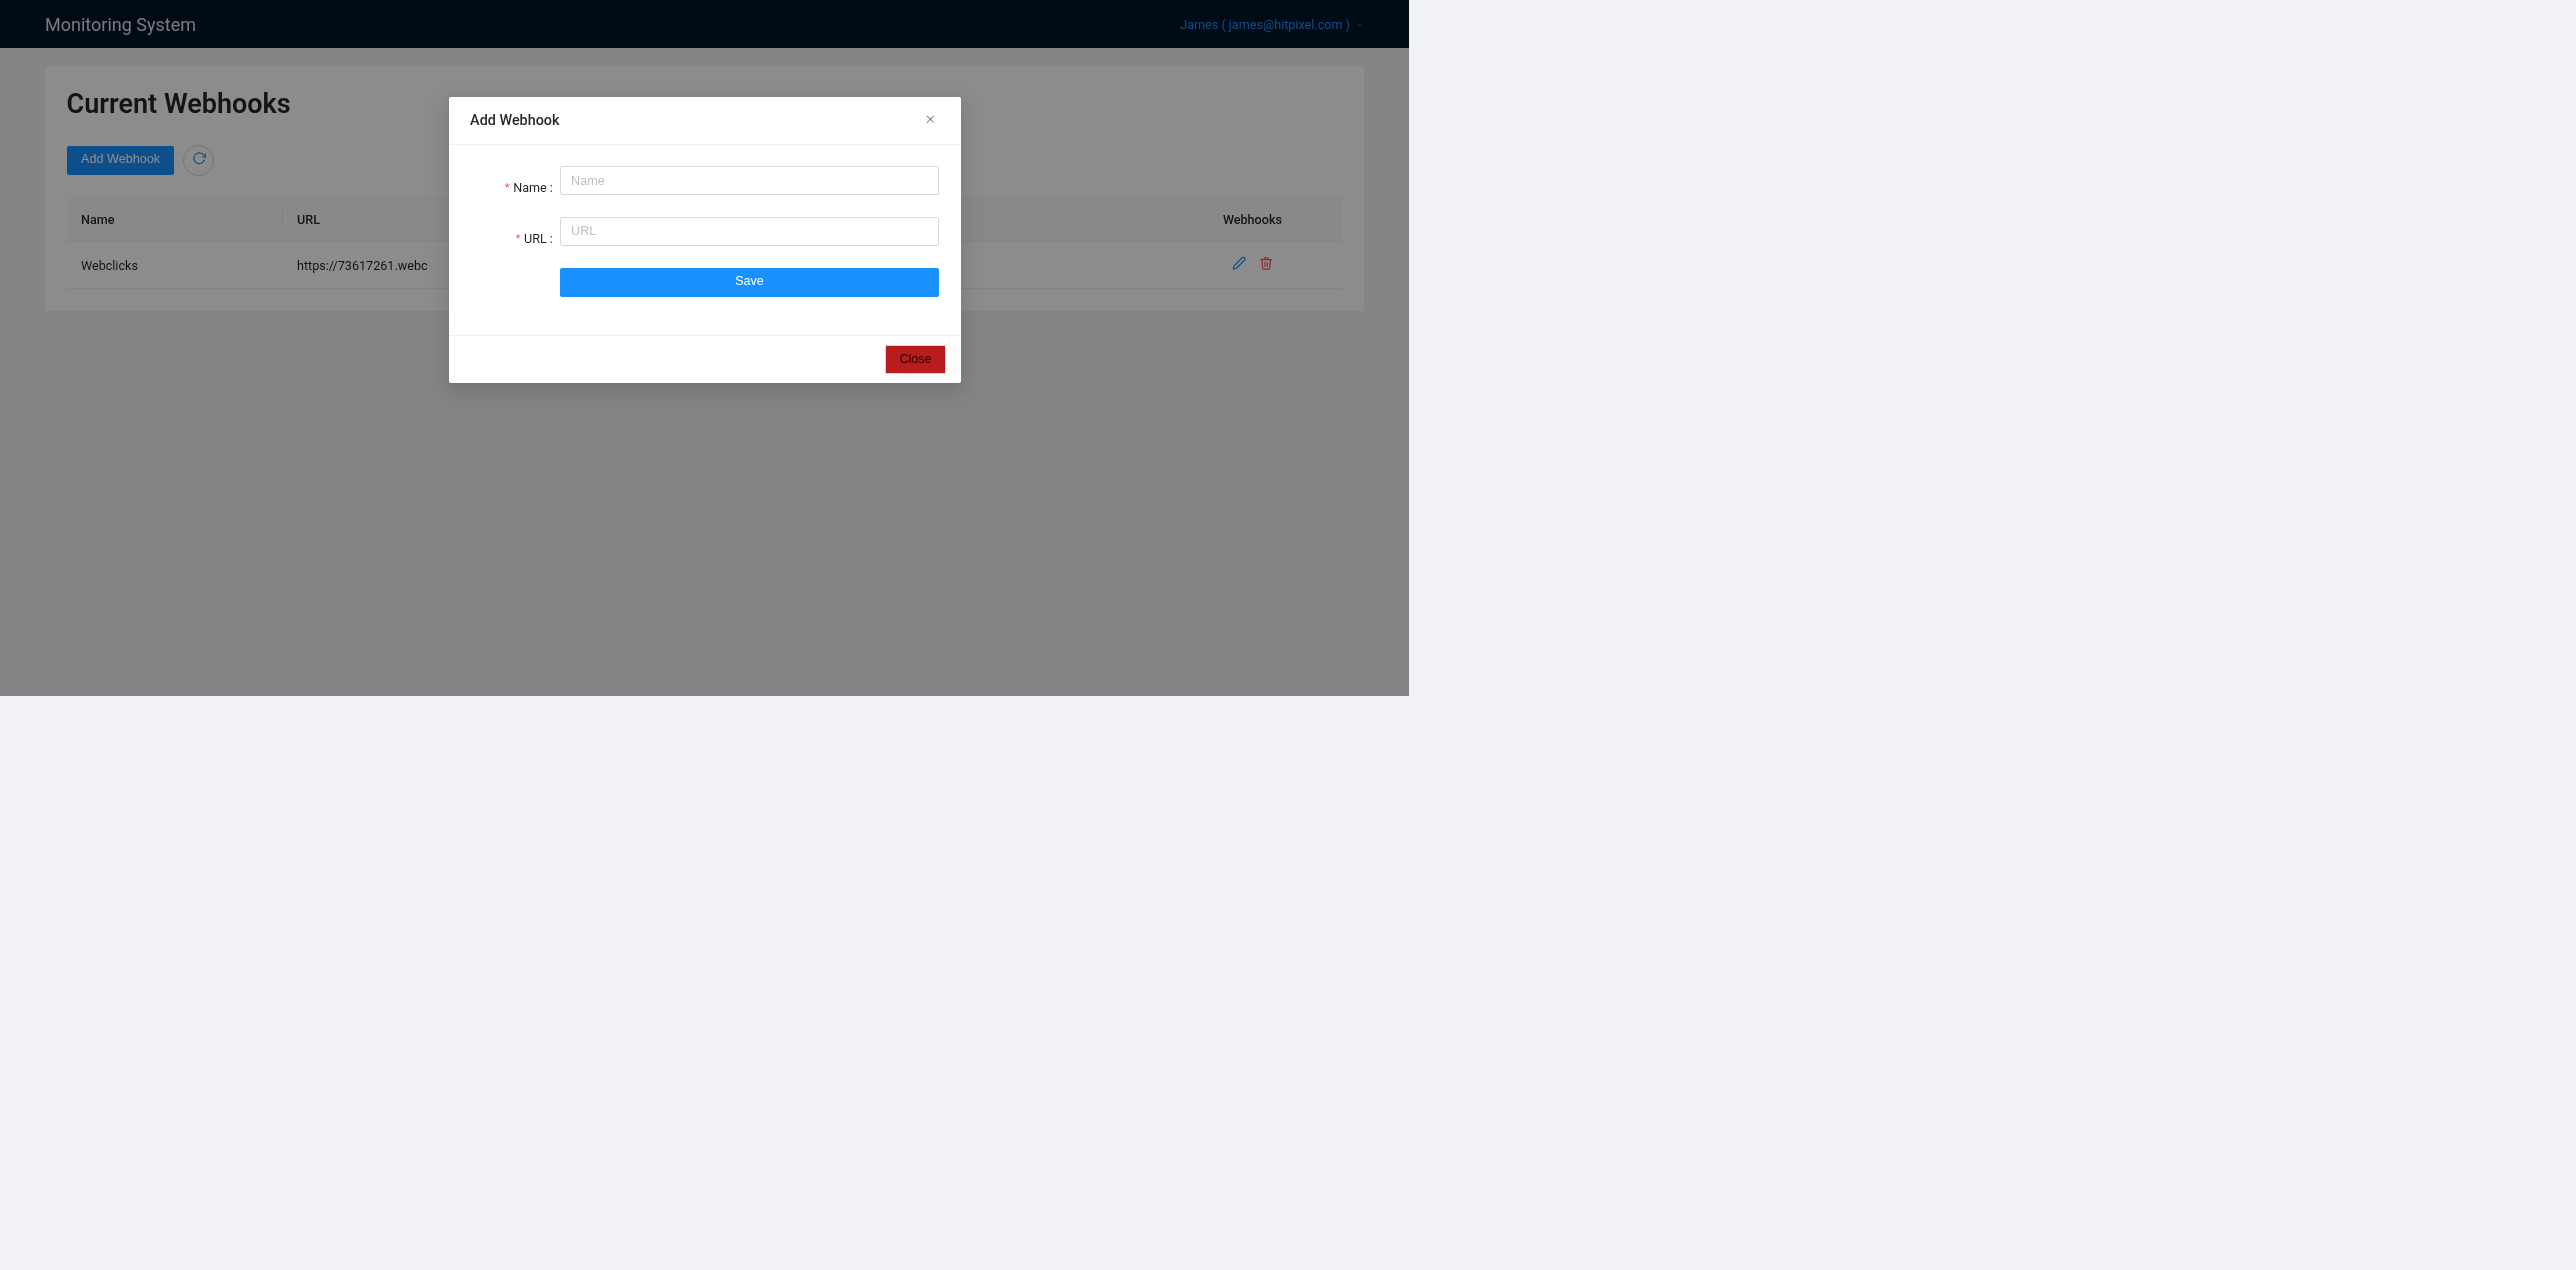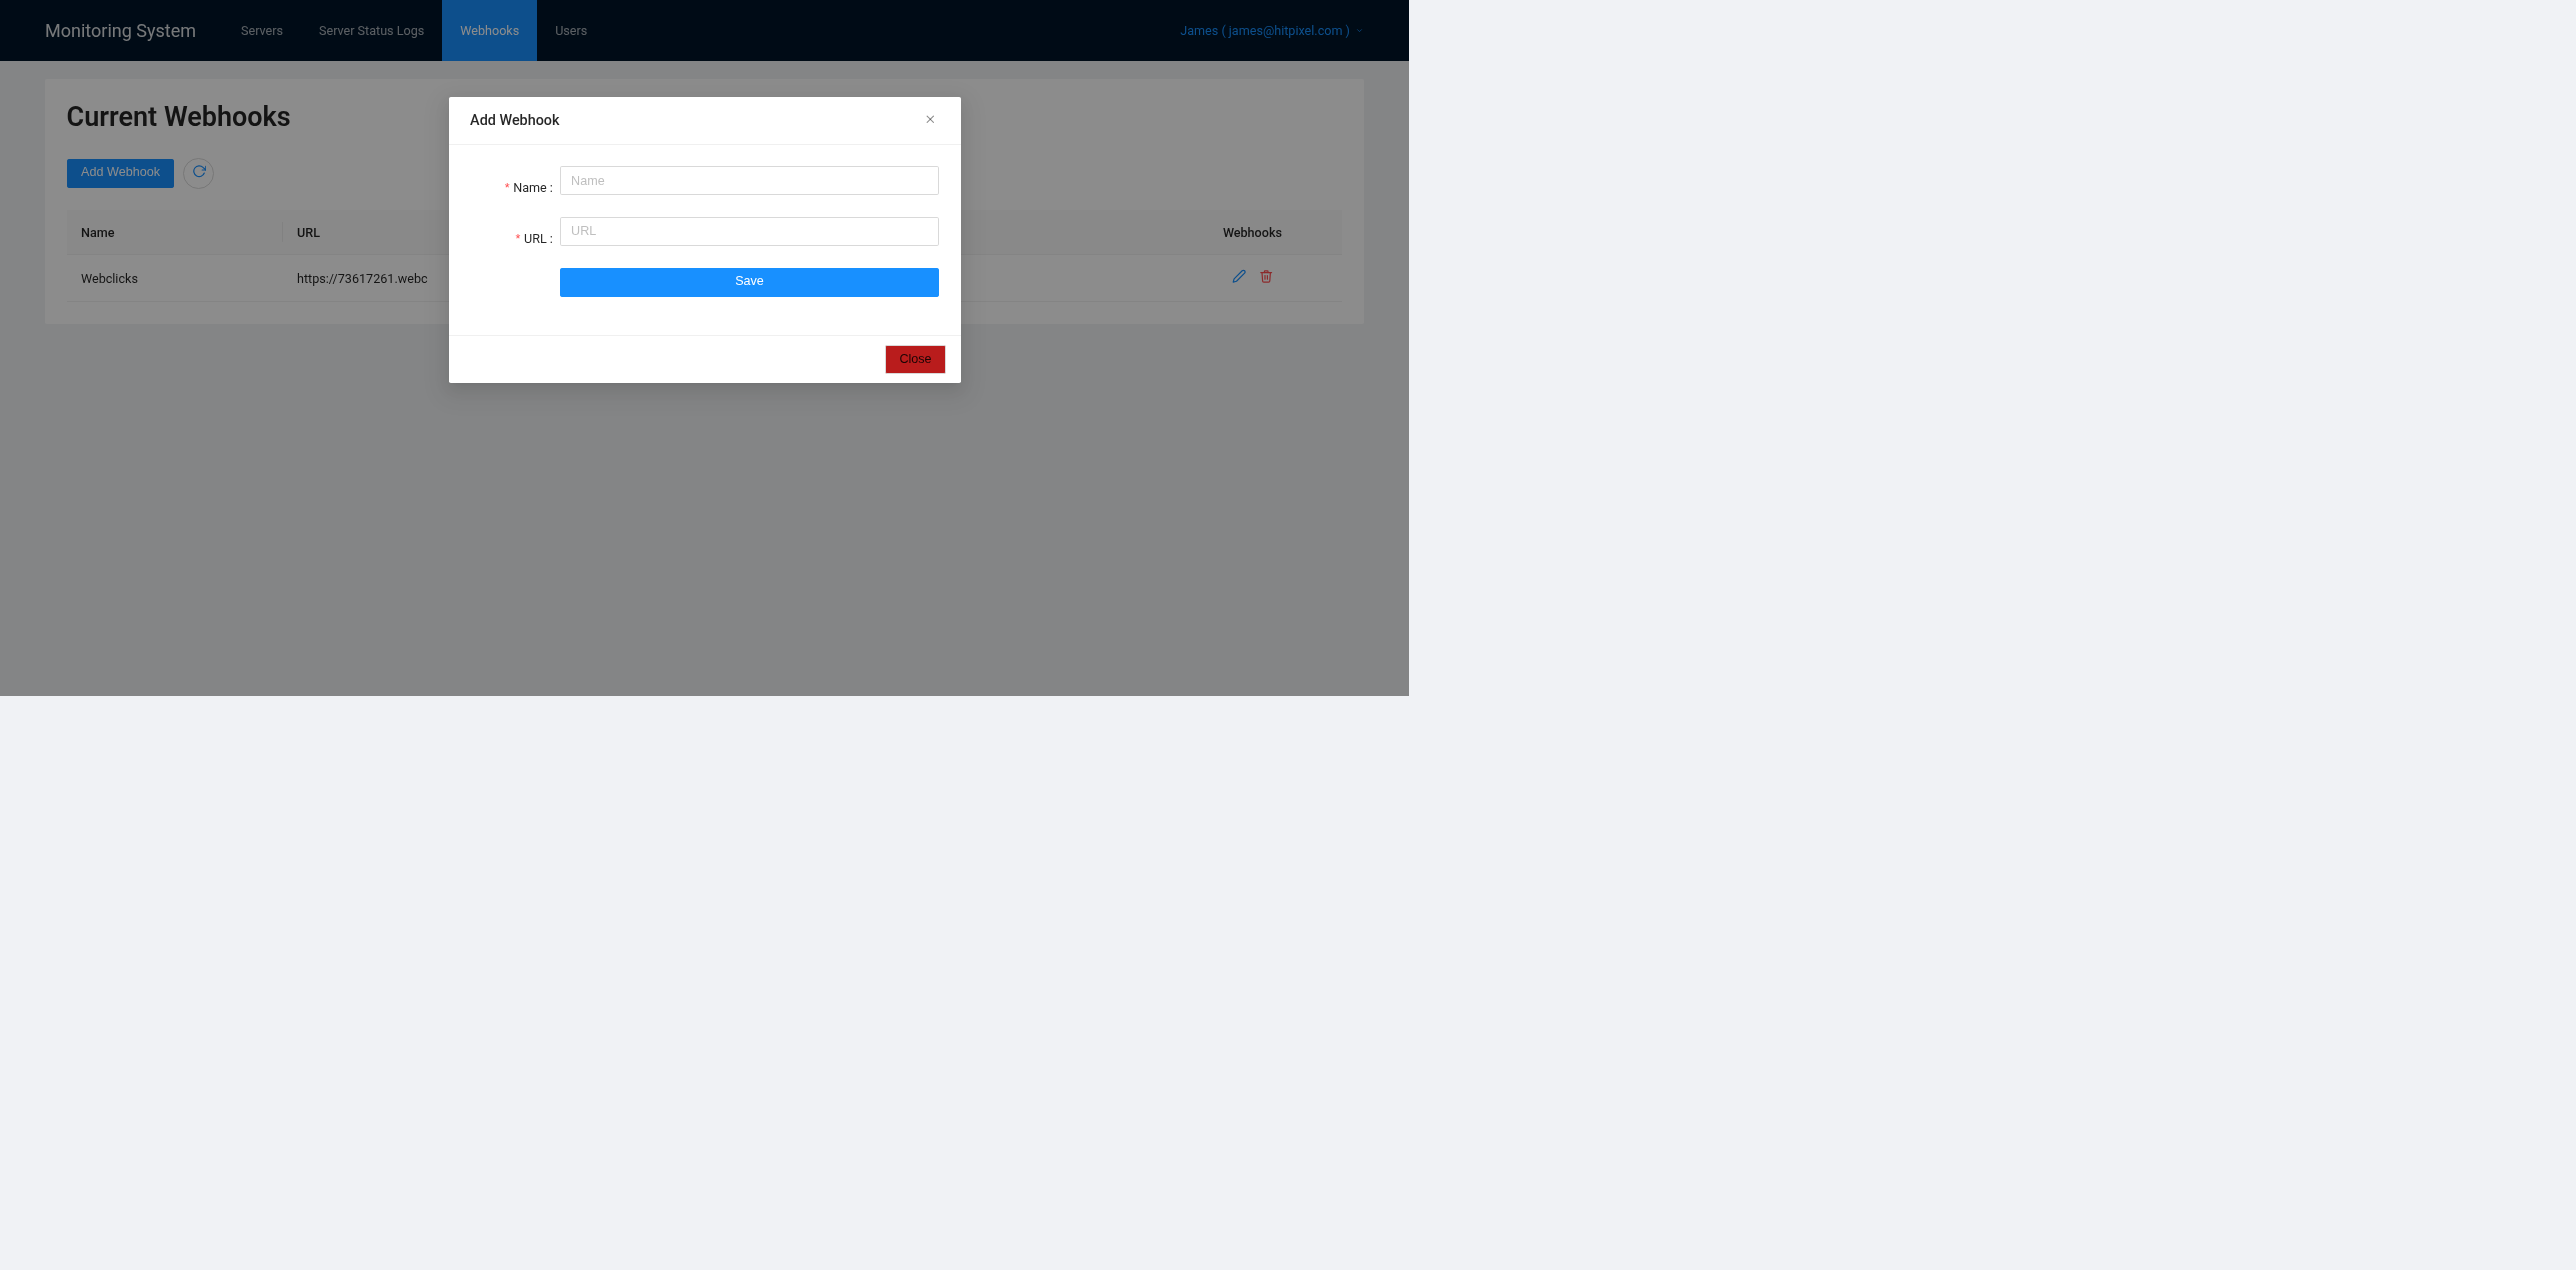--- a/index.html
+++ b/index.html
@@ -8,21 +8,21 @@
       background: #f0f2f5;
       color: rgba(0,0,0,0.85);
       font-size: 12.6px;
       overflow: hidden;
       width: 1409px;
       height: 696px;
       position: relative;
     }
     
     .navbar {
-      height: 61px;
+      height: 48px;
       background: #001529;
       display: flex;
       align-items: center;
       padding: 0 45px;
       position: relative;
     }
     .brand {
       color: rgba(255,255,255,0.85);
       font-size: 18px;
       margin-right: 27px;
@@ -166,26 +166,20 @@
       padding: 9px 14.4px;
       border-top: 0.9px solid #f0f0f0;
       text-align: right;
     }
   </style>
 </head>
 <body>
 
 <div class="navbar">
   <div class="brand">Monitoring System</div>
-  <div class="nav-items">
-    <div class="nav-item">Servers</div>
-    <div class="nav-item">Server Status Logs</div>
-    <div class="nav-item active">Webhooks</div>
-    <div class="nav-item">Users</div>
-  </div>
   <div class="user-menu">
     <span>James ( james@hitpixel.com )</span>
     <span class="chev-down">
       <svg width="9" height="9" viewBox="0 0 24 24" fill="none" stroke="#1890ff" stroke-width="2">
           <polyline points="6 9 12 15 18 9"></polyline>
         </svg>
     </span>
   </div>
 </div>
 

